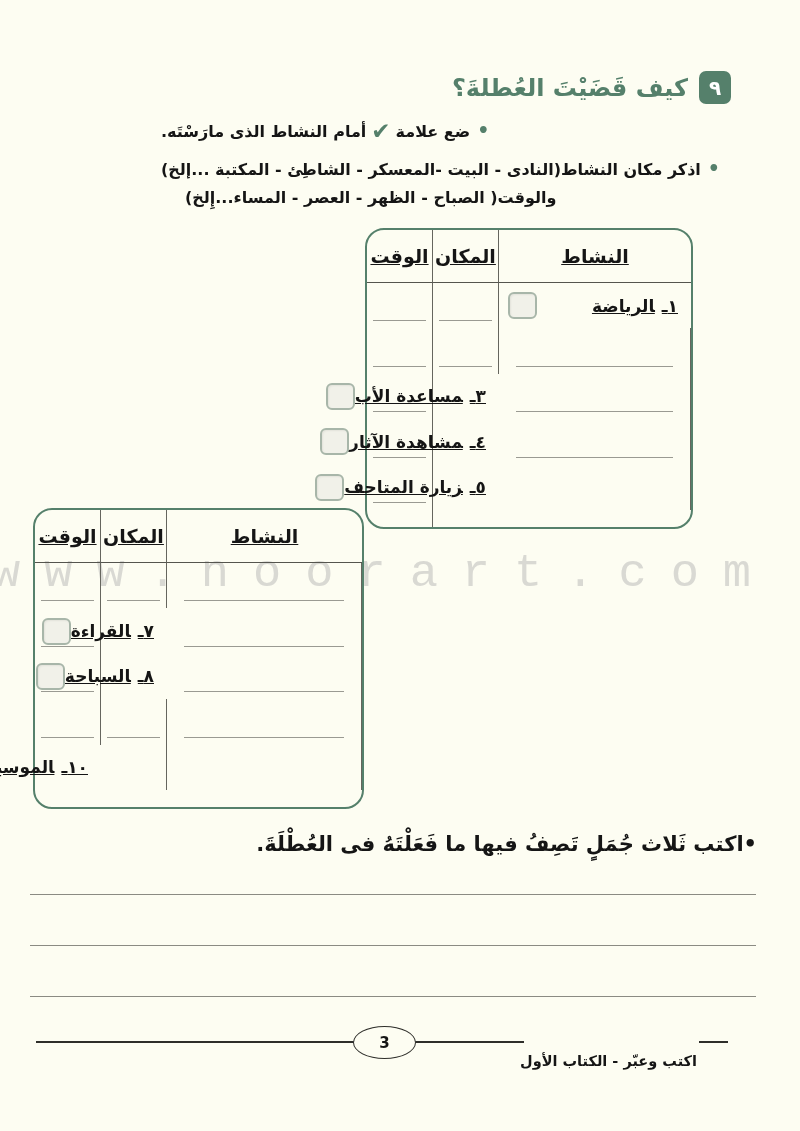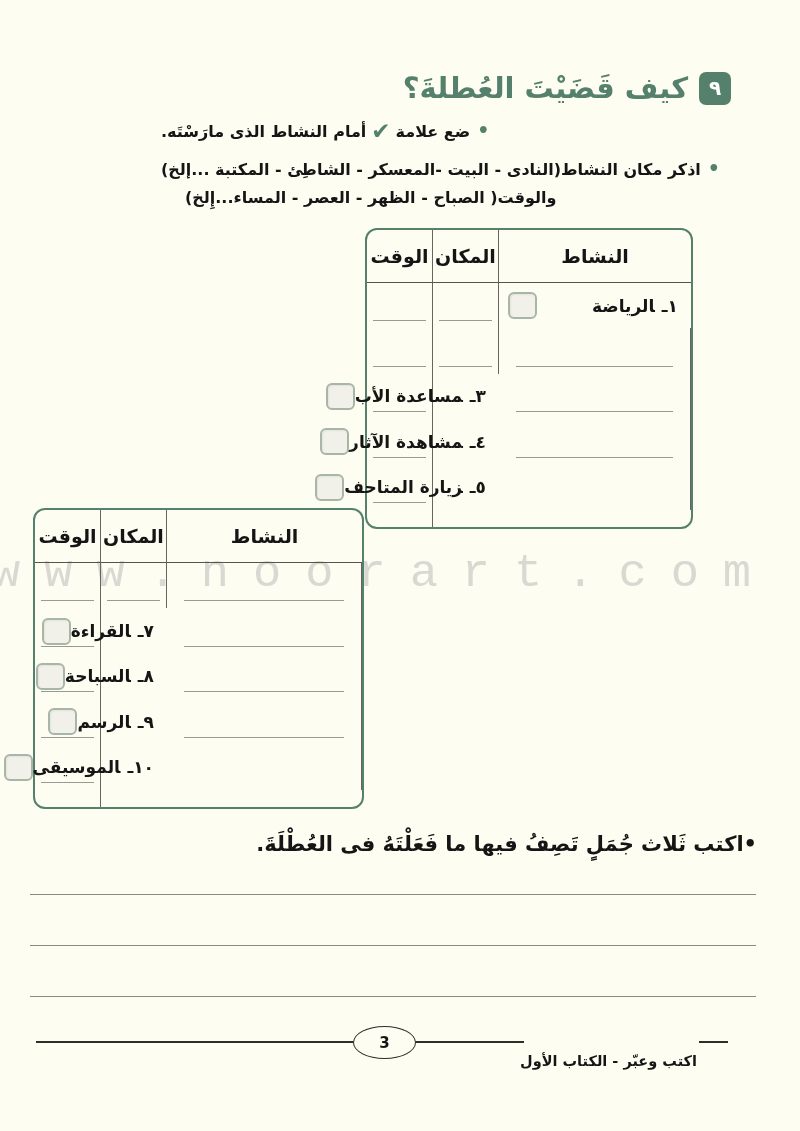--- a/index.html
+++ b/index.html
@@ -11,31 +11,31 @@
   }
   html,body{margin:0;padding:0;}
   #page{
     position:relative;width:800px;height:1131px;background:var(--bg);
     overflow:hidden;font-family:"DejaVu Sans",sans-serif;color:var(--ink);
   }
   
   .header{position:absolute;top:71px;right:69px;display:flex;direction:rtl;align-items:center;gap:11px;}
   .num-box{width:32px;height:33px;background:var(--green);color:#fff;border-radius:7px;
     display:flex;align-items:center;justify-content:center;font-size:20px;font-weight:bold;}
-  .title{color:var(--green);font-weight:bold;font-size:29px;white-space:nowrap;text-align:right;}
+  .title{color:var(--green);font-weight:bold;font-size:24px;white-space:nowrap;text-align:right;}
   
   .instr{position:absolute;top:112px;right:80px;direction:rtl;text-align:left;
     font-weight:bold;font-size:16px;line-height:1.72;white-space:nowrap;}
   .instr .bullet{color:var(--green);font-size:19px;margin-left:7px;}
   .instr .check{color:var(--green);font-size:23px;margin:0 5px;vertical-align:-2px;}
   .instr .indent{padding-right:15px;display:inline-block;margin-left:24px;}
   
-  .wtable{position:absolute;border:2px solid var(--green);border-radius:12px;
+  .wtable{position:absolute;border:2px solid var(--green);border-radius:19px;
     display:grid;grid-template-columns:66px 66px 1fr;
-    grid-template-rows:53px repeat(5,1fr) 17px;z-index:2;background:transparent;}
+    grid-template-rows:53px repeat(5,1fr) 17px;z-index:2;background:transparent;text-decoration:underline;}
   .cell{position:relative;}
   .col-time,.col-place{border-right:1px solid var(--rule);}
   .head{border-bottom:1.6px solid #55554e;display:flex;align-items:center;justify-content:center;
     font-weight:bold;font-size:19px;}
   .body.col-time,.body.col-place{display:flex;align-items:flex-end;justify-content:center;padding-bottom:7px;}
   .blank-line{width:82%;border-bottom:1px solid #9a9a92;height:0;}
   .body.col-activity{display:flex;direction:rtl;align-items:center;justify-content:space-between;
     padding:0 13px 0 9px;font-weight:bold;font-size:17px;white-space:nowrap;}
   .act-num{margin-left:7px;text-align:center;}
   .checkbox{width:25px;height:23px;border:2px solid #a8b6a9;border-radius:6px;background:#f1f1e9;
@@ -161,24 +161,20 @@
       <div class="cell body col-activity">
         <span><span class="act-num">٨ـ</span><span>السباحة</span></span>
         <span class="checkbox"></span>
       </div>
       <div class="cell body col-time">
         <div class="blank-line"></div>
       </div>
       <div class="cell body col-place">
         <div class="blank-line"></div>
       </div>
-      <div class="cell body col-activity">
-        <span><span class="act-num">٩ـ</span><span>الرسم</span></span>
-        <span class="checkbox"></span>
-      </div>
       <div class="cell body col-time">
         <div class="blank-line"></div>
       </div>
       <div class="cell body col-place">
         <div class="blank-line"></div>
       </div>
       <div class="cell body col-activity">
         <span><span class="act-num">١٠ـ</span><span>الموسيقى</span></span>
         <span class="checkbox"></span>
       </div>

